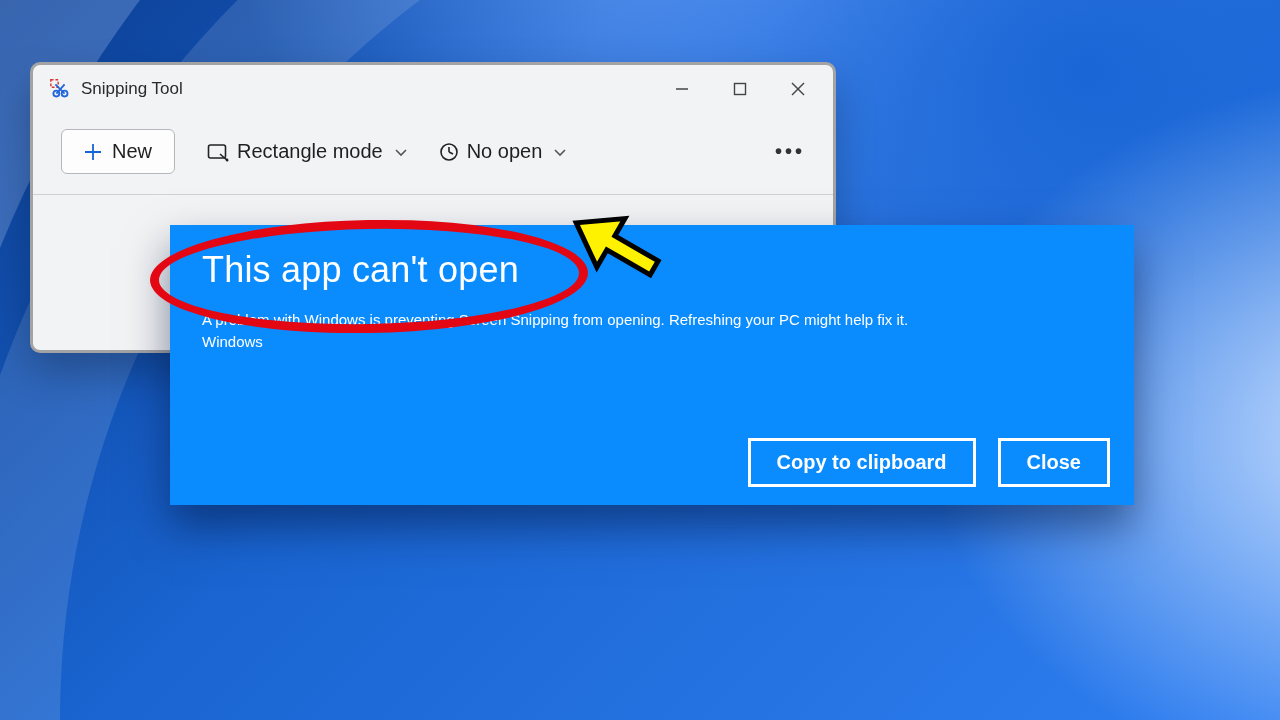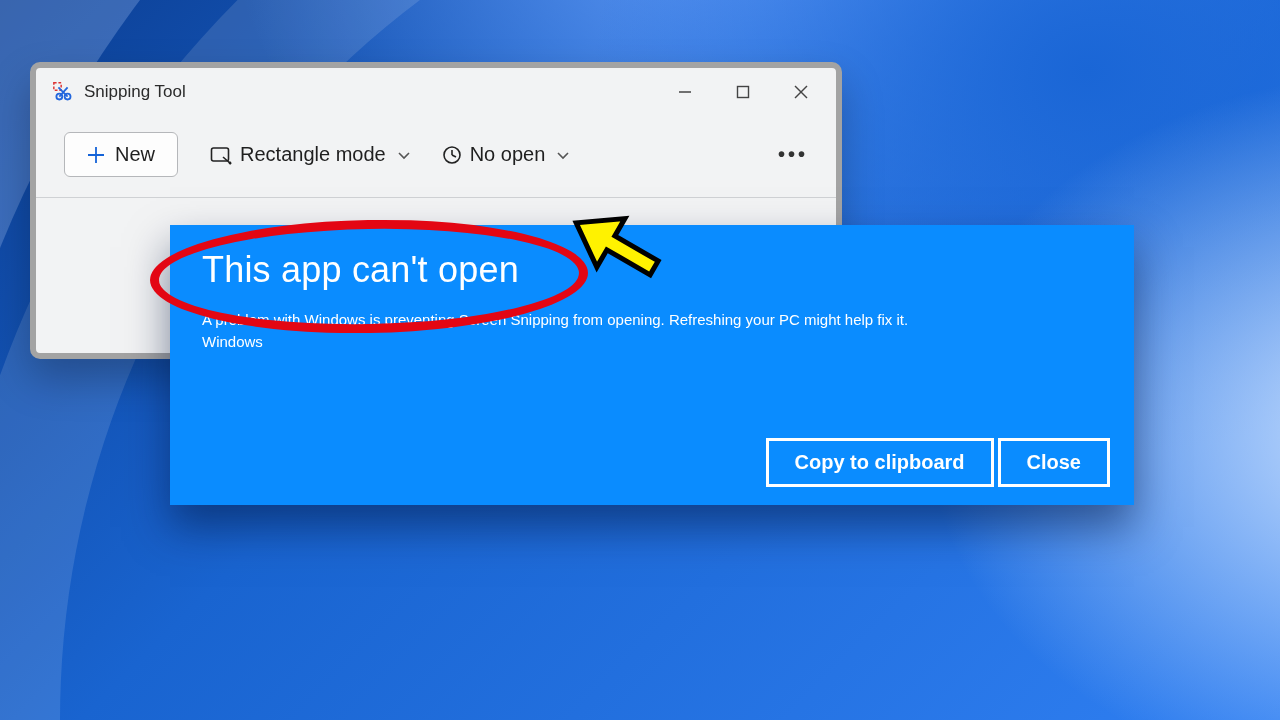--- a/index.html
+++ b/index.html
@@ -41,21 +41,21 @@
   }
 
   
   .snip-window {
     position: absolute;
     left: 30px;
     top: 62px;
     width: 800px;
     height: 285px;
     background: #f2f3f4;
-    border: 6px solid #a3a3a3;
+    border: 3px solid #a3a3a3;
     border-radius: 10px;
     box-shadow: 0 20px 40px rgba(0,0,0,0.25);
     overflow: hidden;
   }
   .titlebar {
     height: 48px;
     display: flex;
     align-items: center;
     padding: 0 6px 0 16px;
     color: #2b2b2b;
@@ -118,21 +118,21 @@
   .error-body {
     font-size: 15px;
     line-height: 1.45;
     font-weight: 400;
   }
   .error-actions {
     position:absolute;
     right: 24px;
     bottom: 18px;
     display:flex;
-    gap: 4px;
+    gap: 22px;
   }
   .dlg-btn {
     border: 3px solid #fff;
     color:#fff;
     font-size: 20px;
     font-weight: 600;
     padding: 10px 26px;
     background: transparent;
   }
 

